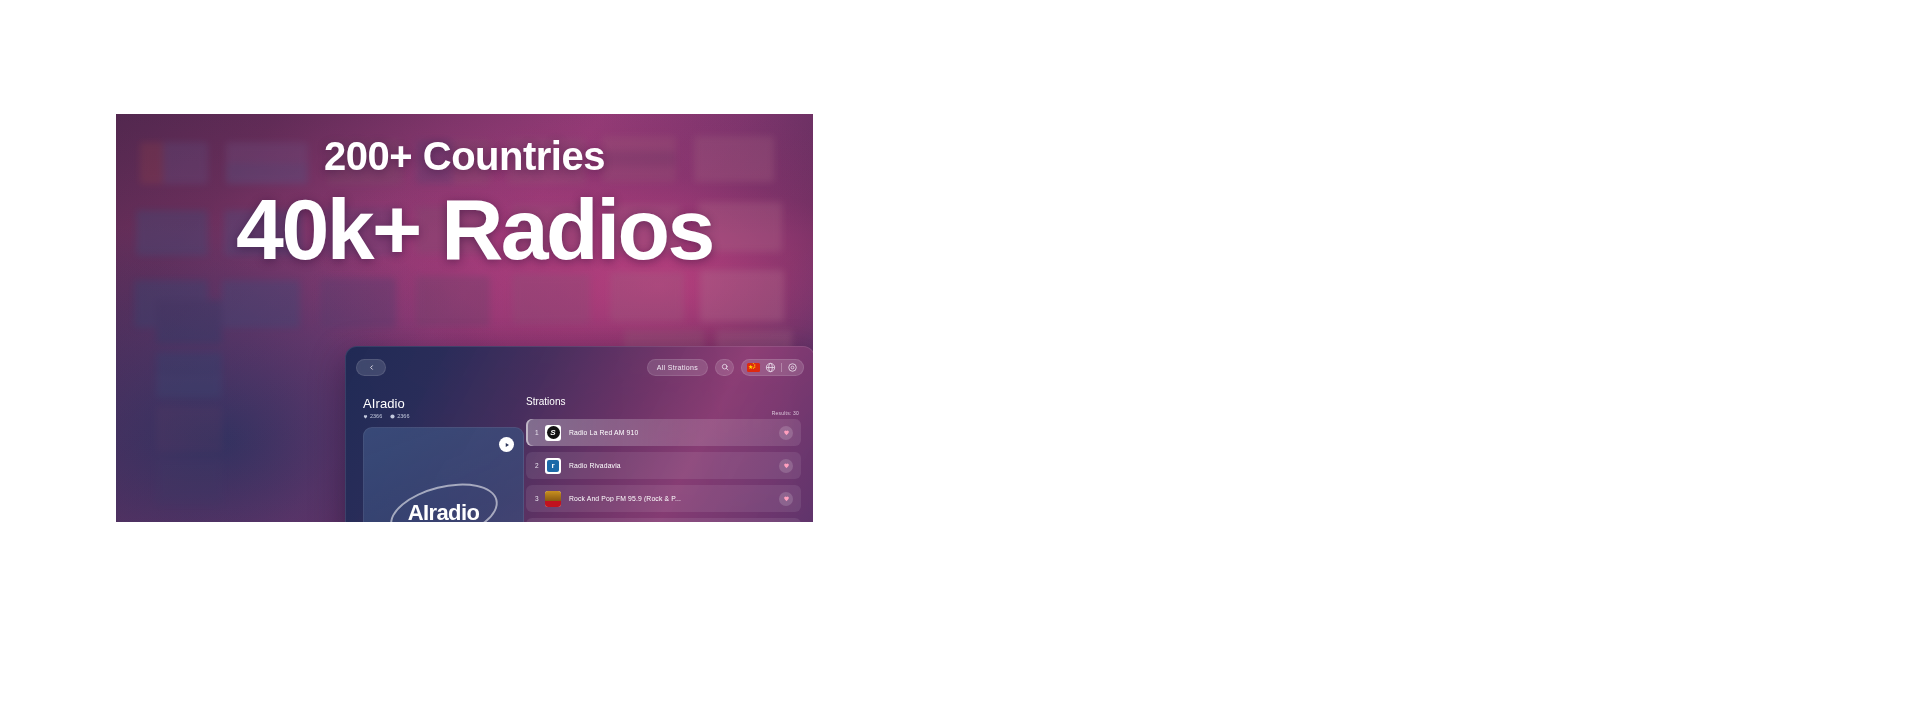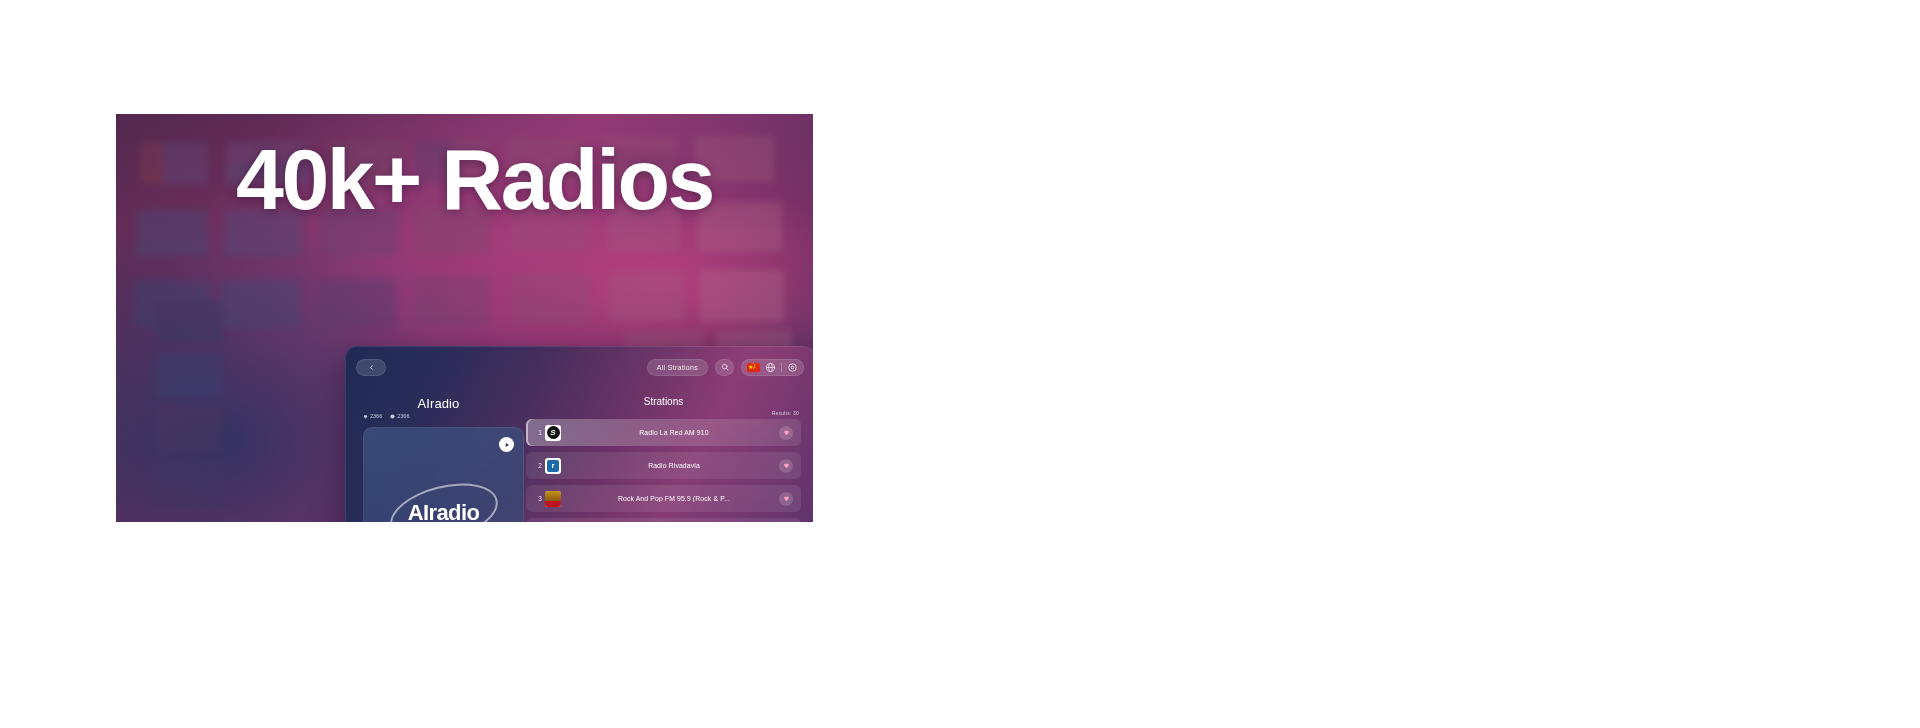--- a/index.html
+++ b/index.html
@@ -49,21 +49,21 @@
     font-size: 40px;
     font-weight: 700;
     letter-spacing: -0.5px;
     line-height: 1;
   }
   #main-line {
     font-size: 86px;
     font-weight: 800;
     letter-spacing: -2.5px;
     line-height: 1.02;
-    margin-top: 0;
+    margin-top: 10px;
     padding-left: 20px;
   }
 
   
   #app-window {
     position:absolute;
     left:229px; top:232px;
     width:470px; height:276px;
     border-radius:12px;
     overflow:hidden;
@@ -72,21 +72,20 @@
       linear-gradient(118deg,
         rgba(30,42,84,0.97) 0%,
         rgba(38,44,88,0.96) 16%,
         rgba(66,46,92,0.93) 34%,
         rgba(108,52,104,0.90) 52%,
         rgba(142,62,118,0.88) 66%,
         rgba(120,56,112,0.90) 80%,
         rgba(86,50,104,0.93) 100%);
     box-shadow: 0 10px 34px rgba(18,8,38,0.42), 0 0 0 1px rgba(255,255,255,0.10) inset;
     backdrop-filter: blur(6px);
-    text-align: center;
   }
 
   
   #app-header {
     position:absolute; left:0; right:0; top:0; height:42px;
     display:flex; align-items:center;
     padding: 0 11px;
   }
   .pill {
     display:flex; align-items:center; justify-content:center;
@@ -267,20 +266,21 @@
 
     <div class="flag" style="left:600px; top:216px; width:76px; height:50px; background:#b4608c;"></div>
     <div class="flag" style="left:600px; top:274px; width:76px; height:50px; background:#9c5080;"></div>
     <div class="flag" style="left:600px; top:332px; width:76px; height:52px; background:#5a4a8c;"></div>
     <div class="flag" style="left:508px; top:216px; width:80px; height:50px; background:#a8567f;"></div>
     <div class="flag" style="left:508px; top:274px; width:80px; height:50px; background:#8f4a76;"></div>
     <div class="flag" style="left:508px; top:332px; width:80px; height:52px; background:#6a4886;"></div>
   </div>
 
   <div id="headline">
+    <div id="sub-line">200+ Countries</div>
     <div id="main-line">40k+ Radios</div>
   </div>
 
   <div id="app-window">
 
     <div id="app-header">
 
       <div class="pill" id="back-btn">
         <svg viewBox="0 0 24 24" fill="none" stroke="currentColor" stroke-width="3" stroke-linecap="round" stroke-linejoin="round" style="width:7px;height:7px">
             <polyline points="15 18 9 12 15 6"></polyline>

